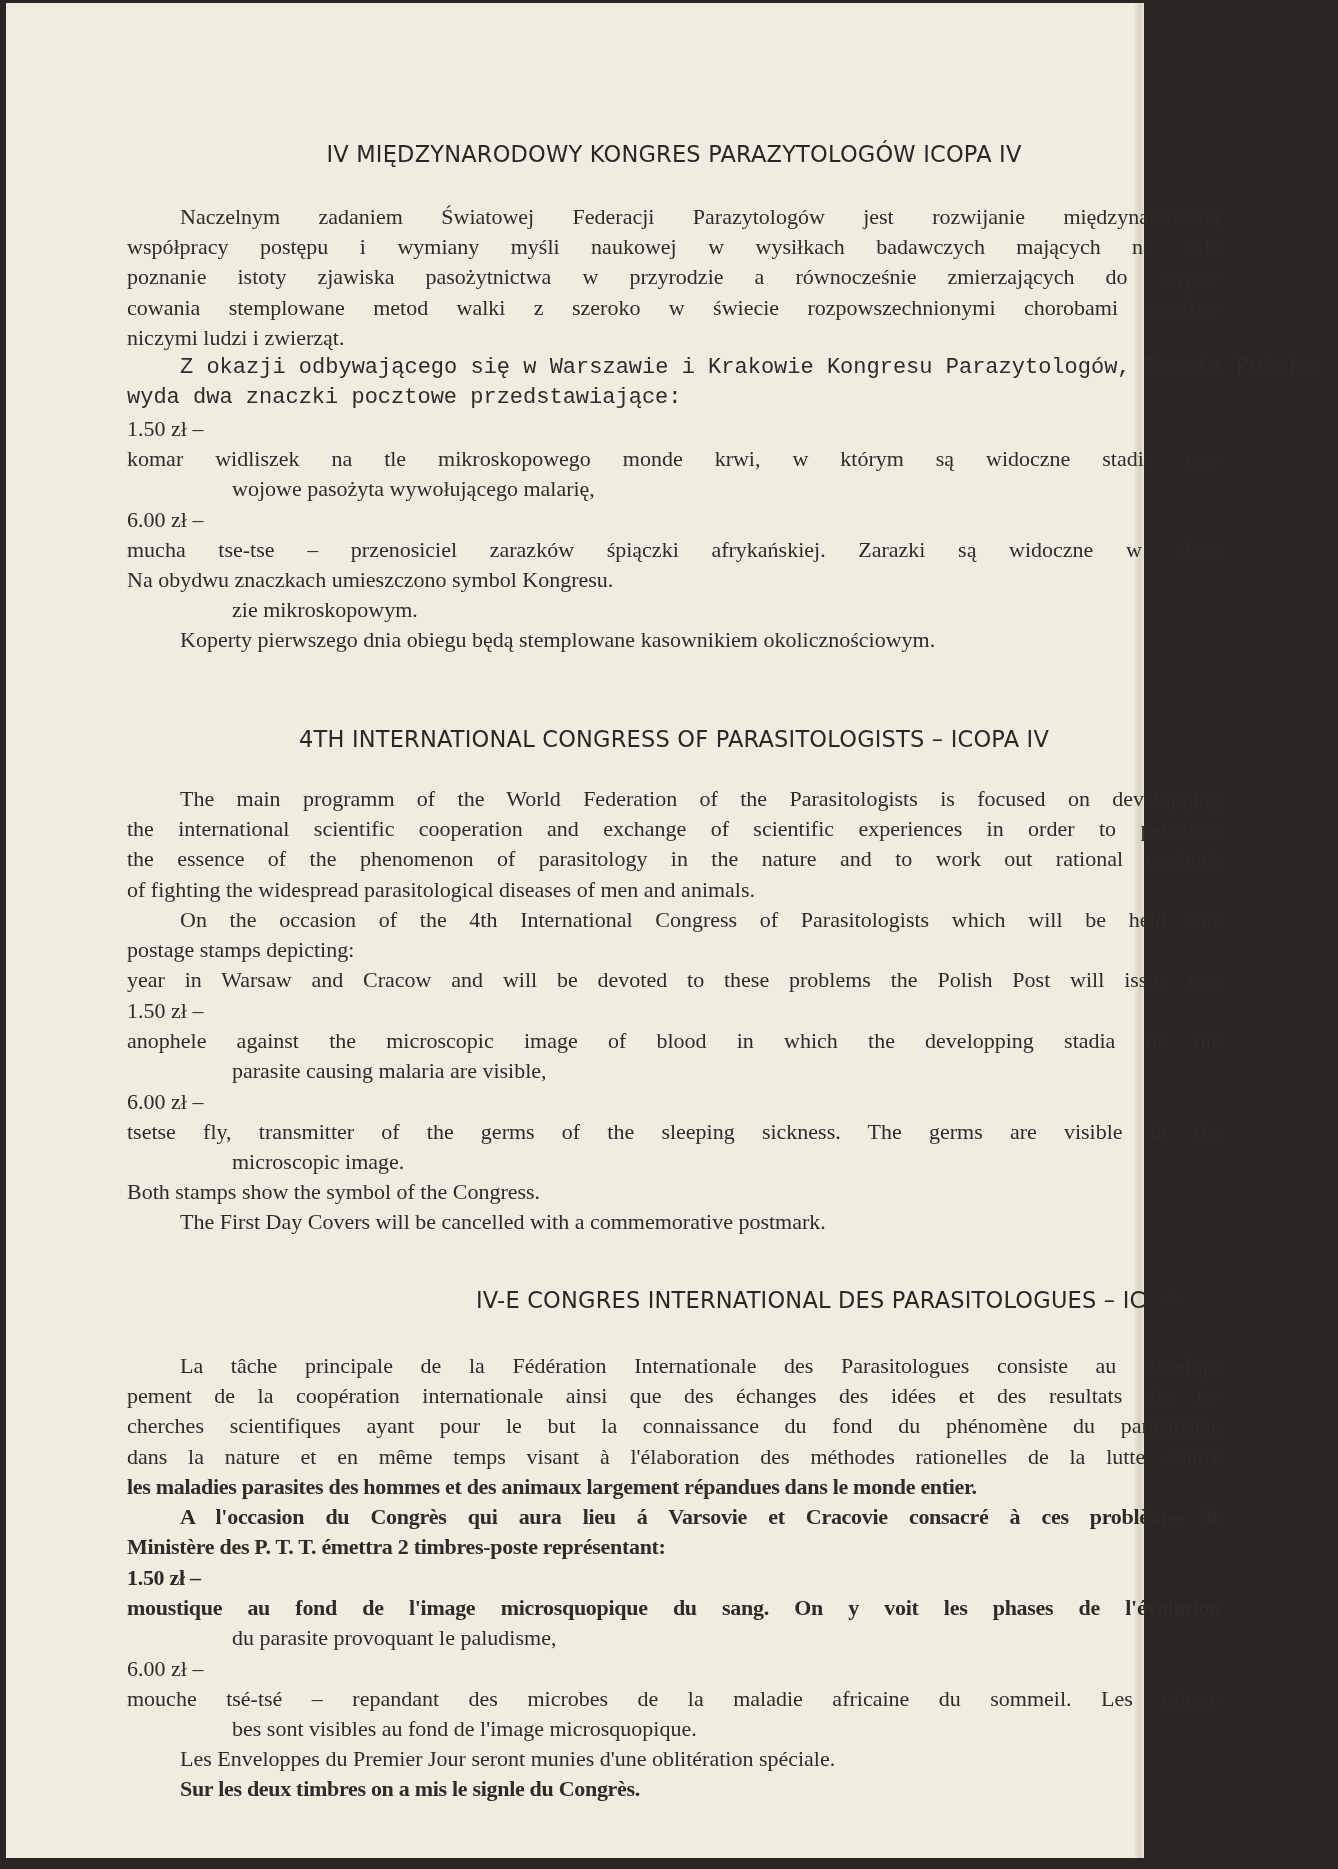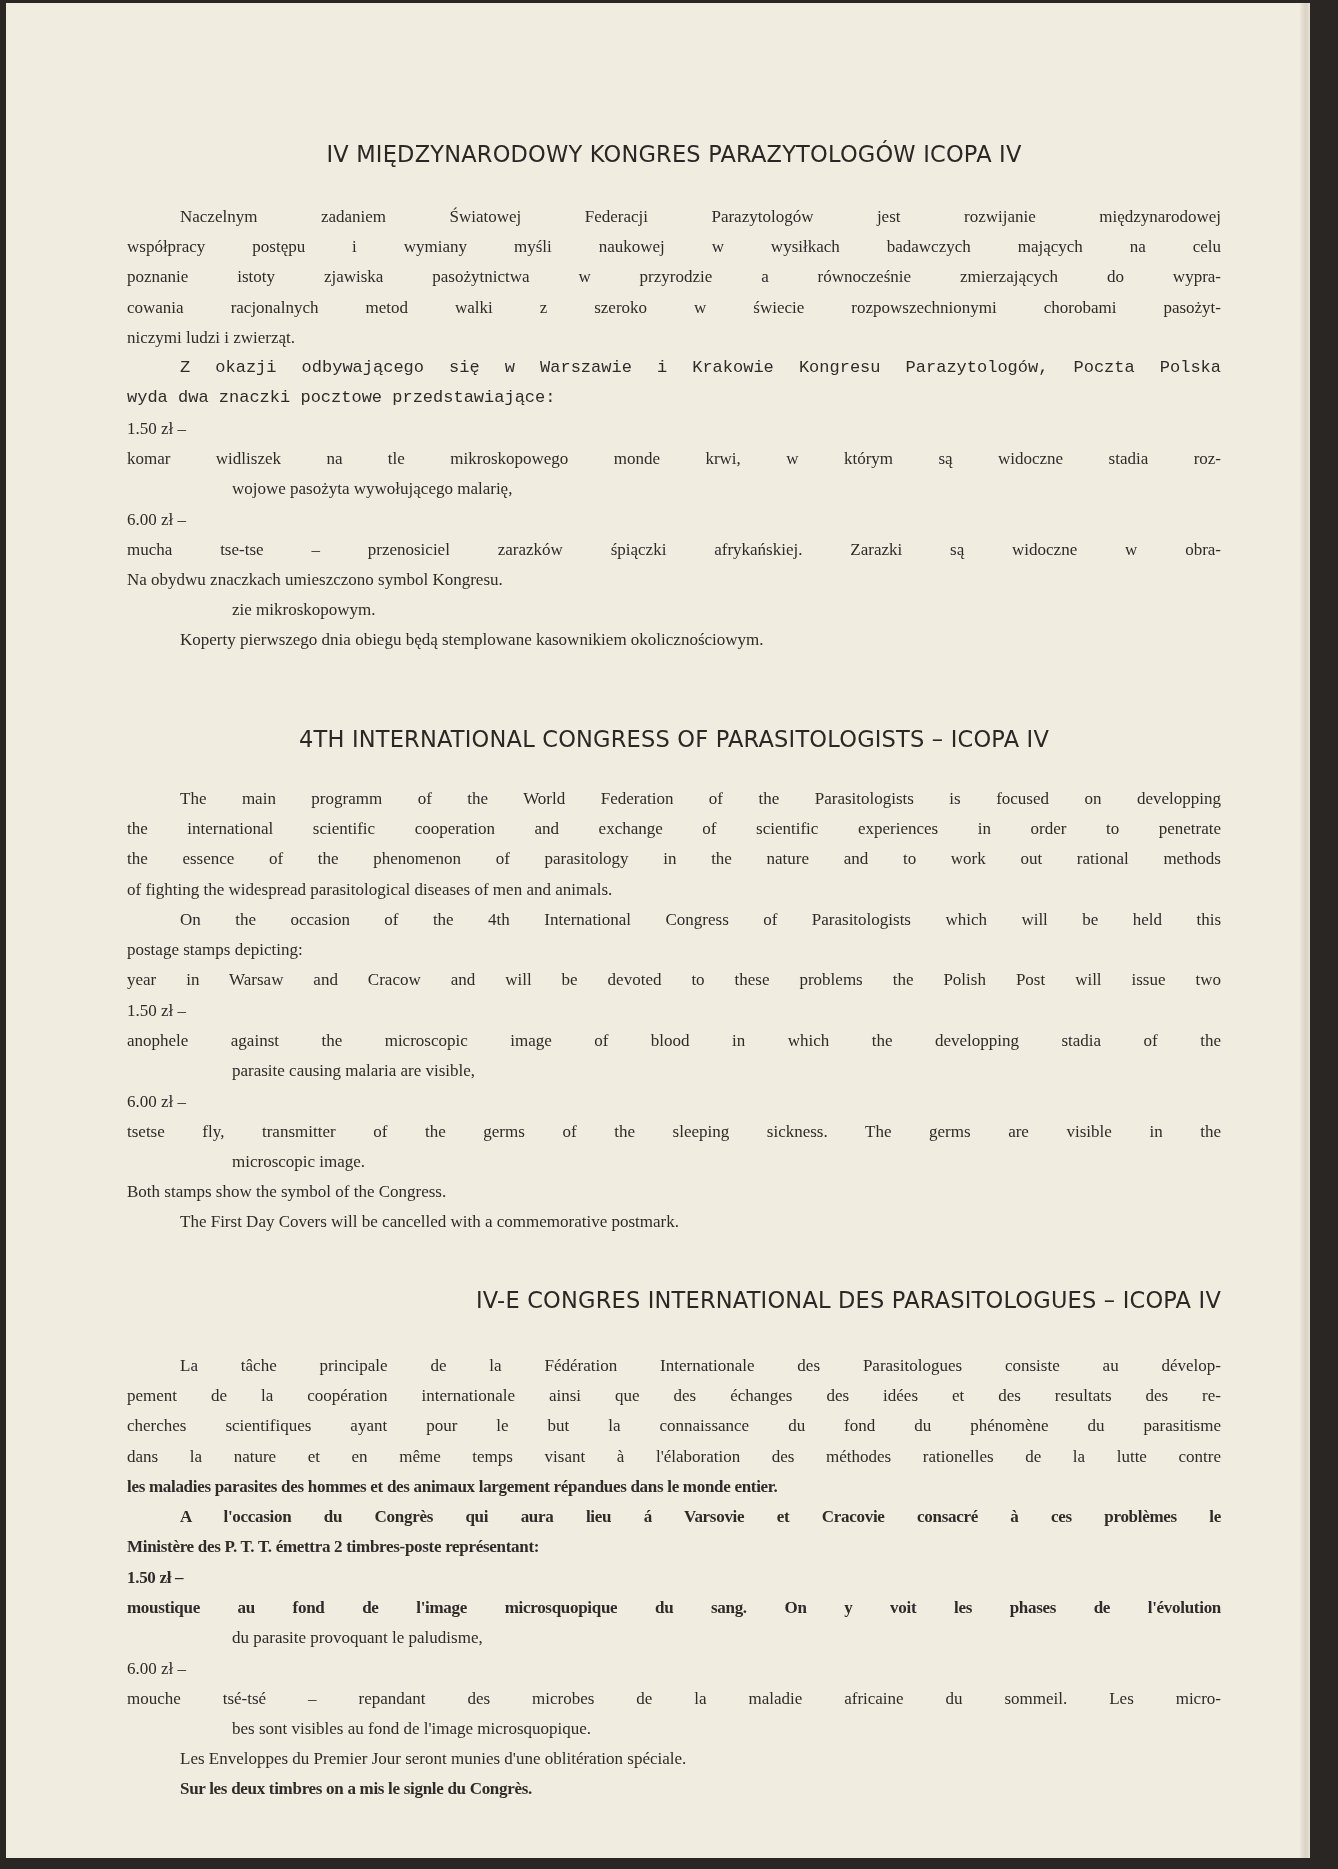--- a/index.html
+++ b/index.html
@@ -5,21 +5,21 @@
     html, body { margin: 0; padding: 0; }
     body {
       width: 1338px; height: 1869px;
       background: #2a2624;
       position: relative;
       overflow: hidden;
     }
     .sheet {
       position: absolute;
       left: 6px; top: 3px;
-      width: 1304px; height: 1855px;
+      width: 1138px; height: 1855px;
       background: #f0ece0;
       box-shadow: inset -8px 0 6px -6px #c9c3b3;
     }
     .sheet-edge {
       position: absolute; right: 0; top: 0;
       width: 10px; height: 100%;
       background: linear-gradient(to right, #ece7d9, #d8d2c3 60%, #e9e4d6);
     }
     .content {
       position: absolute;
@@ -34,21 +34,21 @@
       text-align: center;
       font-family: "DejaVu Sans", "Liberation Sans", sans-serif;
       font-size: 22.5px;
       letter-spacing: 0.2px;
       color: #2a2725;
       white-space: nowrap;
     }
     .para {
       position: absolute;
       left: 0; width: 1094px;
-      font-size: 17px;
+      font-size: 22px;
       line-height: 30.2px;
       text-align: justify;
     }
     .para .line { display: block; text-align-last: justify; white-space: nowrap; overflow: visible; }
     .para .line.last { text-align-last: left; }
     .indent { padding-left: 53px; }
     .item { display: flex; flex-direction: column; }
     .item .price { flex: 0 0 auto; white-space: pre; }
     .item .desc { flex: 1; }
     .hang { padding-left: 105px; }
@@ -61,21 +61,21 @@
   <div class="sheet-edge"></div>
 
   <div class="content">
 
     <div class="heading" style="top:138px;">IV MIĘDZYNARODOWY KONGRES PARAZYTOLOGÓW ICOPA IV</div>
 
     <div class="para" style="top:199px;">
       <span class="line indent">Naczelnym zadaniem Światowej Federacji Parazytologów jest rozwijanie międzynarodowej</span>
       <span class="line">współpracy postępu i wymiany myśli naukowej w wysiłkach badawczych mających na celu</span>
       <span class="line">poznanie istoty zjawiska pasożytnictwa w przyrodzie a równocześnie zmierzających do wypra-</span>
-      <span class="line">cowania racjonalnych metod walki z szeroko w świecie rozpowszechnionymi chorobami pasożyt-</span>
+      <span class="line">cowania stemplowane metod walki z szeroko w świecie rozpowszechnionymi chorobami pasożyt-</span>
       <span class="line last">niczymi ludzi i zwierząt.</span>
     </div>
 
     <div class="para" style="top:350px;font-family:Liberation Mono, monospace;">
       <span class="line indent">Z okazji odbywającego się w Warszawie i Krakowie Kongresu Parazytologów, Poczta Polska</span>
       <span class="line last">wyda dwa znaczki pocztowe przedstawiające:</span>
     </div>
 
     <div class="para" style="top:411px;">
       <div class="item">

